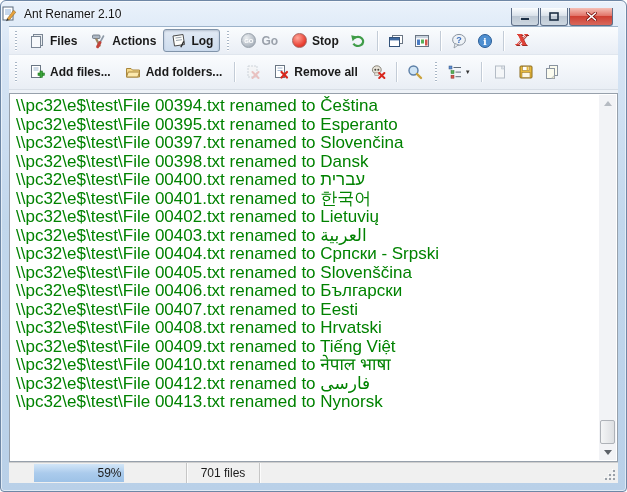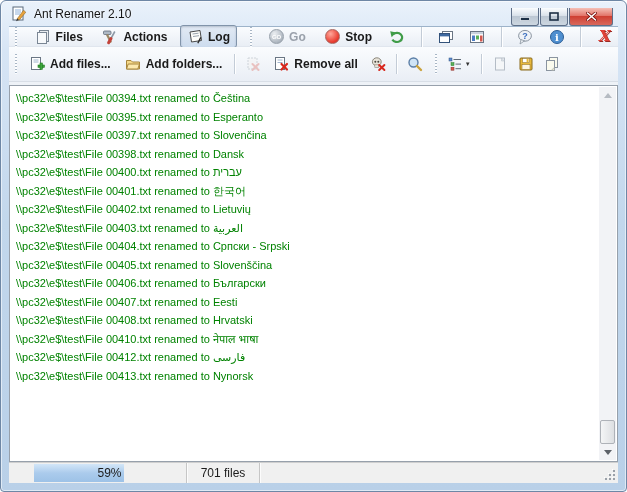--- a/index.html
+++ b/index.html
@@ -5,33 +5,33 @@
   html,body{margin:0;padding:0;background:#fff;}
   *{box-sizing:border-box;user-select:none;}
   .window{
     position:relative;width:627px;height:492px;
     font-family:"Liberation Sans","DejaVu Sans",sans-serif;
     background:linear-gradient(180deg,#eaf2fb 0%,#d7e5f5 10%,#c2d7ec 45%,#b9d0e8 100%);
     border:1px solid #6e87a5;border-radius:6px 6px 4px 4px;
     box-shadow:inset 0 0 0 1px rgba(255,255,255,.55);
   }
   
-  .titlebar{height:25px;display:flex;align-items:center;padding-left:10px;}
+  .titlebar{height:25px;display:flex;align-items:center;}
   .title-text{font-size:12px;color:#141414;margin-left:7px;text-shadow:0 0 3px #fff;}
   .win-controls{position:absolute;top:7px;right:13px;display:flex;gap:1px;}
   .wbtn{height:18px;border:1px solid #5e6f88;border-top:none;border-radius:0 0 3px 3px;
         display:flex;align-items:center;justify-content:center;
         background:linear-gradient(180deg,#fbfdfe,#d9e1ea 45%,#bcc7d3 50%,#cdd7e1);}
   .wbtn.min,.wbtn.max{width:28px;}
   .wbtn.close{width:44px;background:linear-gradient(180deg,#f5c0b6,#e2756a 45%,#cf4033 50%,#d8685c);}
   
   .content{position:absolute;left:8px;right:8px;top:25px;bottom:8px;display:flex;flex-direction:column;
            background:#eef2f7;border-top:1px solid #9db3ca;}
   .toolbar{display:flex;align-items:center;background:linear-gradient(180deg,#fafcfe,#e9eef5);padding-left:3px;}
-  .tb1{height:20px;border-bottom:1px solid #e0e6ee;justify-content:space-between;}
+  .tb1{height:28px;border-bottom:1px solid #e0e6ee;}
   .tb2{height:35px;border-bottom:1px solid #d8dee6;}
   .gripper{width:4px;height:20px;margin:0 4px 0 2px;
     background-image:repeating-linear-gradient(180deg,#a8b6c6 0 1px,rgba(255,255,255,.9) 1px 3px);
     background-size:2px 100%;background-repeat:no-repeat;background-position:1px 0;}
   .vsep{width:1px;height:20px;background:#c3ccd7;box-shadow:1px 0 0 #fff;margin:0 5px;}
   .tbtn{display:flex;align-items:center;gap:5px;height:23px;padding:0 6px;border:1px solid transparent;
         border-radius:3px;font-size:12px;font-weight:bold;color:#1a1a1a;white-space:nowrap;}
   .tbtn.active{border:1px solid #8194aa;background:linear-gradient(180deg,#e2eaf4,#cddcee);
         box-shadow:inset 0 1px 2px rgba(40,60,90,.25);}
   .tbtn.disabled{color:#9aa1ab;}
@@ -42,21 +42,21 @@
         display:flex;align-items:center;justify-content:center;}
   .stop-badge{width:15px;height:15px;border-radius:50%;flex:0 0 15px;
         background:radial-gradient(circle at 35% 30%,#ffa79a,#ea4033 65%,#c2221a);
         border:1px solid #a8655f;}
   .exit-x{color:#e04238;font-weight:bold;font-size:15px;font-style:italic;
         font-family:"DejaVu Serif",serif;text-shadow:1px 1px 0 #9a2a22;line-height:1;}
   .dd-arrow{font-size:6px;color:#333;margin-left:2px;}
   
   .log-wrap{flex:1;margin-top:3px;position:relative;background:#fff;border:1px solid #97a0ab;overflow:hidden;}
   .log-lines{position:absolute;left:0;top:0;right:18px;bottom:0;padding:3px 0 0 6px;overflow:hidden;}
-  .log-line{font-size:11px;line-height:18.5px;color:#008200;white-space:nowrap;}
+  .log-line{font-size:17px;line-height:18.5px;color:#008200;white-space:nowrap;}
   .scrollbar{position:absolute;top:1px;right:1px;bottom:1px;width:17px;background:#f2f3f6;
         display:flex;flex-direction:column;}
   .sb-btn{height:16px;display:flex;align-items:center;justify-content:center;}
   .sb-track{flex:1;position:relative;}
   .sb-thumb{position:absolute;left:1px;right:1px;bottom:0;height:24px;border:1px solid #aeb2b8;border-radius:2px;
         background:linear-gradient(90deg,#f4f5f6,#dddfe2);}
   .tri-up{width:0;height:0;border-left:4px solid transparent;border-right:4px solid transparent;border-bottom:5px solid #b6bbc2;}
   .tri-down{width:0;height:0;border-left:4px solid transparent;border-right:4px solid transparent;border-top:5px solid #5d6269;}
   
   .statusbar{height:21px;background:#f0f0f0;border-top:1px solid #cfcfcf;display:flex;font-size:12px;color:#1c1c1c;padding-left:24px;}
@@ -324,20 +324,21 @@
           <div class="log-line">\\pc32\e$\test\File 00398.txt renamed to Dansk</div>
           <div class="log-line">\\pc32\e$\test\File 00400.txt renamed to עברית</div>
           <div class="log-line">\\pc32\e$\test\File 00401.txt renamed to 한국어</div>
           <div class="log-line">\\pc32\e$\test\File 00402.txt renamed to Lietuvių</div>
           <div class="log-line">\\pc32\e$\test\File 00403.txt renamed to العربية</div>
           <div class="log-line">\\pc32\e$\test\File 00404.txt renamed to Српски - Srpski</div>
           <div class="log-line">\\pc32\e$\test\File 00405.txt renamed to Slovenščina</div>
           <div class="log-line">\\pc32\e$\test\File 00406.txt renamed to Български</div>
           <div class="log-line">\\pc32\e$\test\File 00407.txt renamed to Eesti</div>
           <div class="log-line">\\pc32\e$\test\File 00408.txt renamed to Hrvatski</div>
+          <div class="log-line">\\pc32\e$\test\File 00409.txt renamed to Tiếng Việt</div>
           <div class="log-line">\\pc32\e$\test\File 00410.txt renamed to नेपाल भाषा</div>
           <div class="log-line">\\pc32\e$\test\File 00412.txt renamed to فارسی</div>
           <div class="log-line">\\pc32\e$\test\File 00413.txt renamed to Nynorsk</div>
         </div>
       <div class="scrollbar">
         <div class="sb-btn">
           <div class="tri-up"></div>
         </div>
         <div class="sb-track">
           <div class="sb-thumb"></div>

